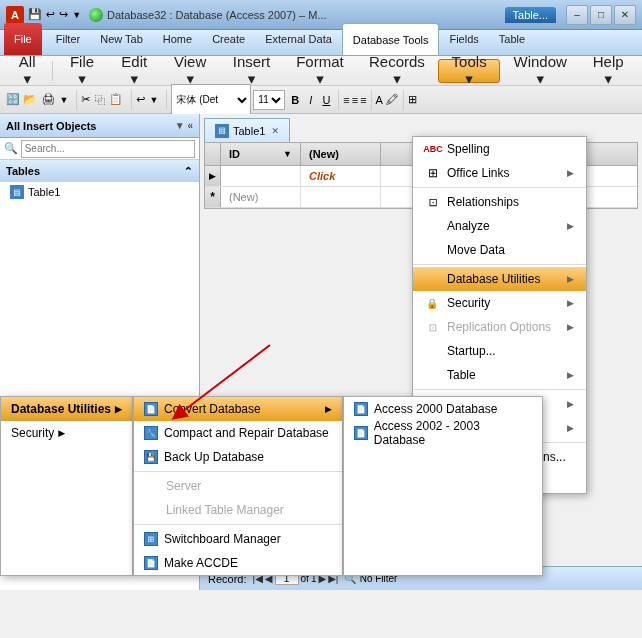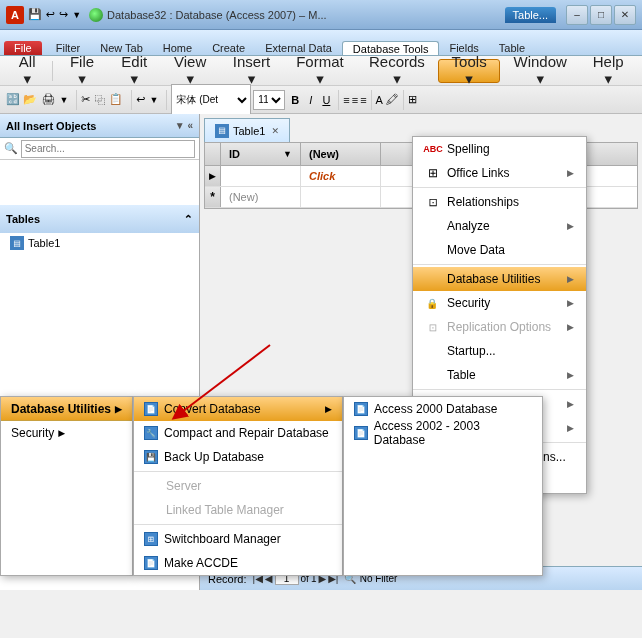--- a/index.html
+++ b/index.html
@@ -49,21 +49,21 @@
       align-items: flex-end;
       padding: 0 4px;
       border-bottom: 1px solid #8ab;
     }
     .ribbon-tab {
       padding: 3px 10px;
       font-size: 11px;
       cursor: pointer;
       border-radius: 3px 3px 0 0;
       color: #222;
-      height: 14px;
+      height: 32px;
       display: flex; align-items: center;
     }
     .ribbon-tab.active {
       background: #fff;
       border: 1px solid #8ab;
       border-bottom: none;
       color: #000;
     }
     .ribbon-tab.file-tab {
       background: linear-gradient(to bottom, #e04040, #b82020);
@@ -170,22 +170,21 @@
       height: 18px;
     }
     .nav-section {
       background: linear-gradient(to bottom, #ddeeff, #b8d4f0);
       padding: 2px 6px;
       font-size: 11px;
       font-weight: bold;
       display: flex;
       align-items: center;
       justify-content: space-between;
-      height: 28px;
-      margin-top: 45px;
+      height: 22px;
     }
     .nav-item {
       padding: 2px 10px;
       font-size: 11px;
       display: flex;
       align-items: center;
       gap: 4px;
       height: 20px;
     }
     .table-icon {

